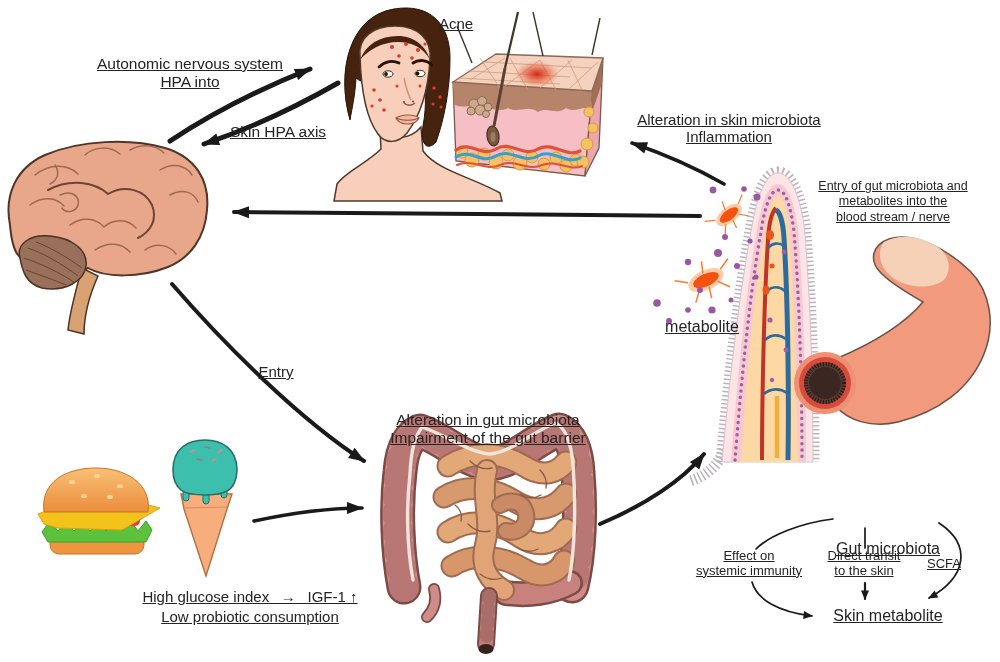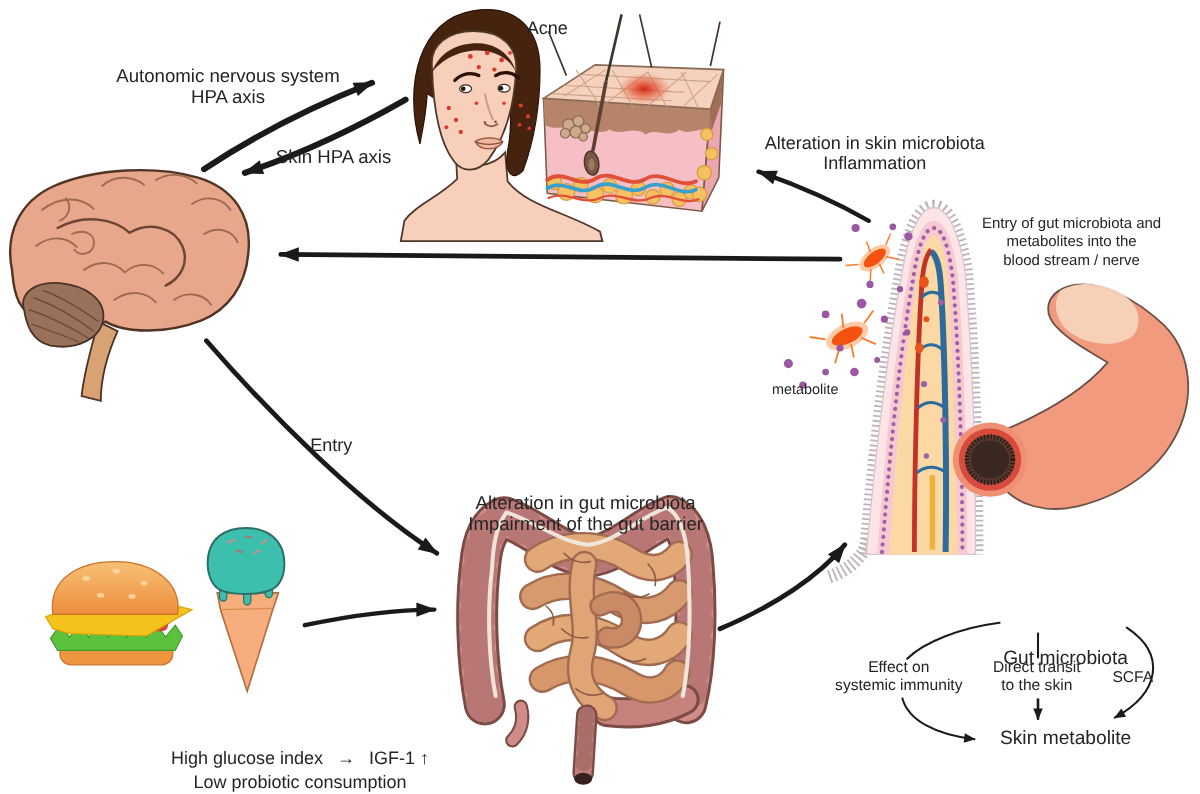--- a/index.html
+++ b/index.html
@@ -1,20 +1,20 @@
 <!DOCTYPE html>
 <html><head>
 <meta charset="utf-8">
 <style>
   html,body{margin:0;padding:0;background:#fff;}
   .stage{position:relative;width:1000px;height:662px;background:#ffffff;overflow:hidden;
          font-family:"Liberation Sans",sans-serif;}
   .stage svg{position:absolute;left:0;top:0;}
   .lbl{position:absolute;color:#242424;white-space:pre-line;text-align:center;
-       line-height:1.16;font-weight:400;}
+       line-height:1.16;font-weight:400;text-decoration:underline;}
 </style>
 </head>
 <body>
 
 <div class="stage">
 
 <svg width="1000" height="662" viewBox="0 0 1000 662">
   <defs>
     <marker id="ab" markerUnits="userSpaceOnUse" markerWidth="19" markerHeight="15" refX="16" refY="7.5" orient="auto">
       <path d="M1,1.5 L17.5,7.5 L1,13.5 Z" fill="#1a1a1a"></path>
@@ -358,39 +358,39 @@
     <path d="M752,582 C757,600 779,612 812,616" stroke-width="1.7" marker-end="url(#as)"></path>
     <path d="M865,528 L865,548" stroke-width="1.7"></path>
     <path d="M865,583 L865,599" stroke-width="2.2" marker-end="url(#as)"></path>
     <path d="M939,523 C972,545 967,577 929,598" stroke-width="1.7" marker-end="url(#as)"></path>
   </g>
 </svg>
 
   <div class="lbl" style="left:439px;top:15px;width:60px;text-align:left;font-size:15px;">Acne</div>
 
   <div class="lbl" style="left:60px;top:55px;width:260px;font-size:15.5px;">Autonomic nervous system
-HPA axis</div>
+HPA into</div>
 
   <div class="lbl" style="left:208px;top:123px;width:140px;font-size:15.5px;">Skin HPA axis</div>
 
   <div class="lbl" style="left:803px;top:179px;width:180px;font-size:12.5px;line-height:1.22;">Entry of gut microbiota and
 metabolites into the
 blood stream / nerve</div>
 
   <div class="lbl" style="left:619px;top:111px;width:220px;font-size:15px;">Alteration in skin microbiota
 Inflammation</div>
 
-  <div class="lbl" style="left:621px;top:318px;width:100px;font-size:12px;">metabolite</div>
+  <div class="lbl" style="left:652px;top:318px;width:100px;font-size:16px;">metabolite</div>
 
   <div class="lbl" style="left:236px;top:363px;width:80px;font-size:15px;">Entry</div>
 
   <div class="lbl" style="left:378px;top:379px;width:220px;font-size:15.5px;margin-top:32px;">Alteration in gut microbiota
 Impairment of the gut barrier</div>
 
-  <div class="lbl" style="left:120px;top:587px;width:260px;font-size:15px;line-height:1.3;margin-top:36px;">High glucose index  →  IGF-1 ↑
+  <div class="lbl" style="left:120px;top:587px;width:260px;font-size:15px;line-height:1.3;">High glucose index  →  IGF-1 ↑
 Low probiotic consumption</div>
 
   <div class="lbl" style="left:818px;top:502px;width:140px;font-size:16px;margin-top:38px;">Gut microbiota</div>
 
   <div class="lbl" style="left:814px;top:549px;width:100px;font-size:13px;line-height:1.12;">Direct transit
 to the skin</div>
 
   <div class="lbl" style="left:694px;top:549px;width:110px;font-size:13px;line-height:1.12;">Effect on
 systemic immunity</div>
 

